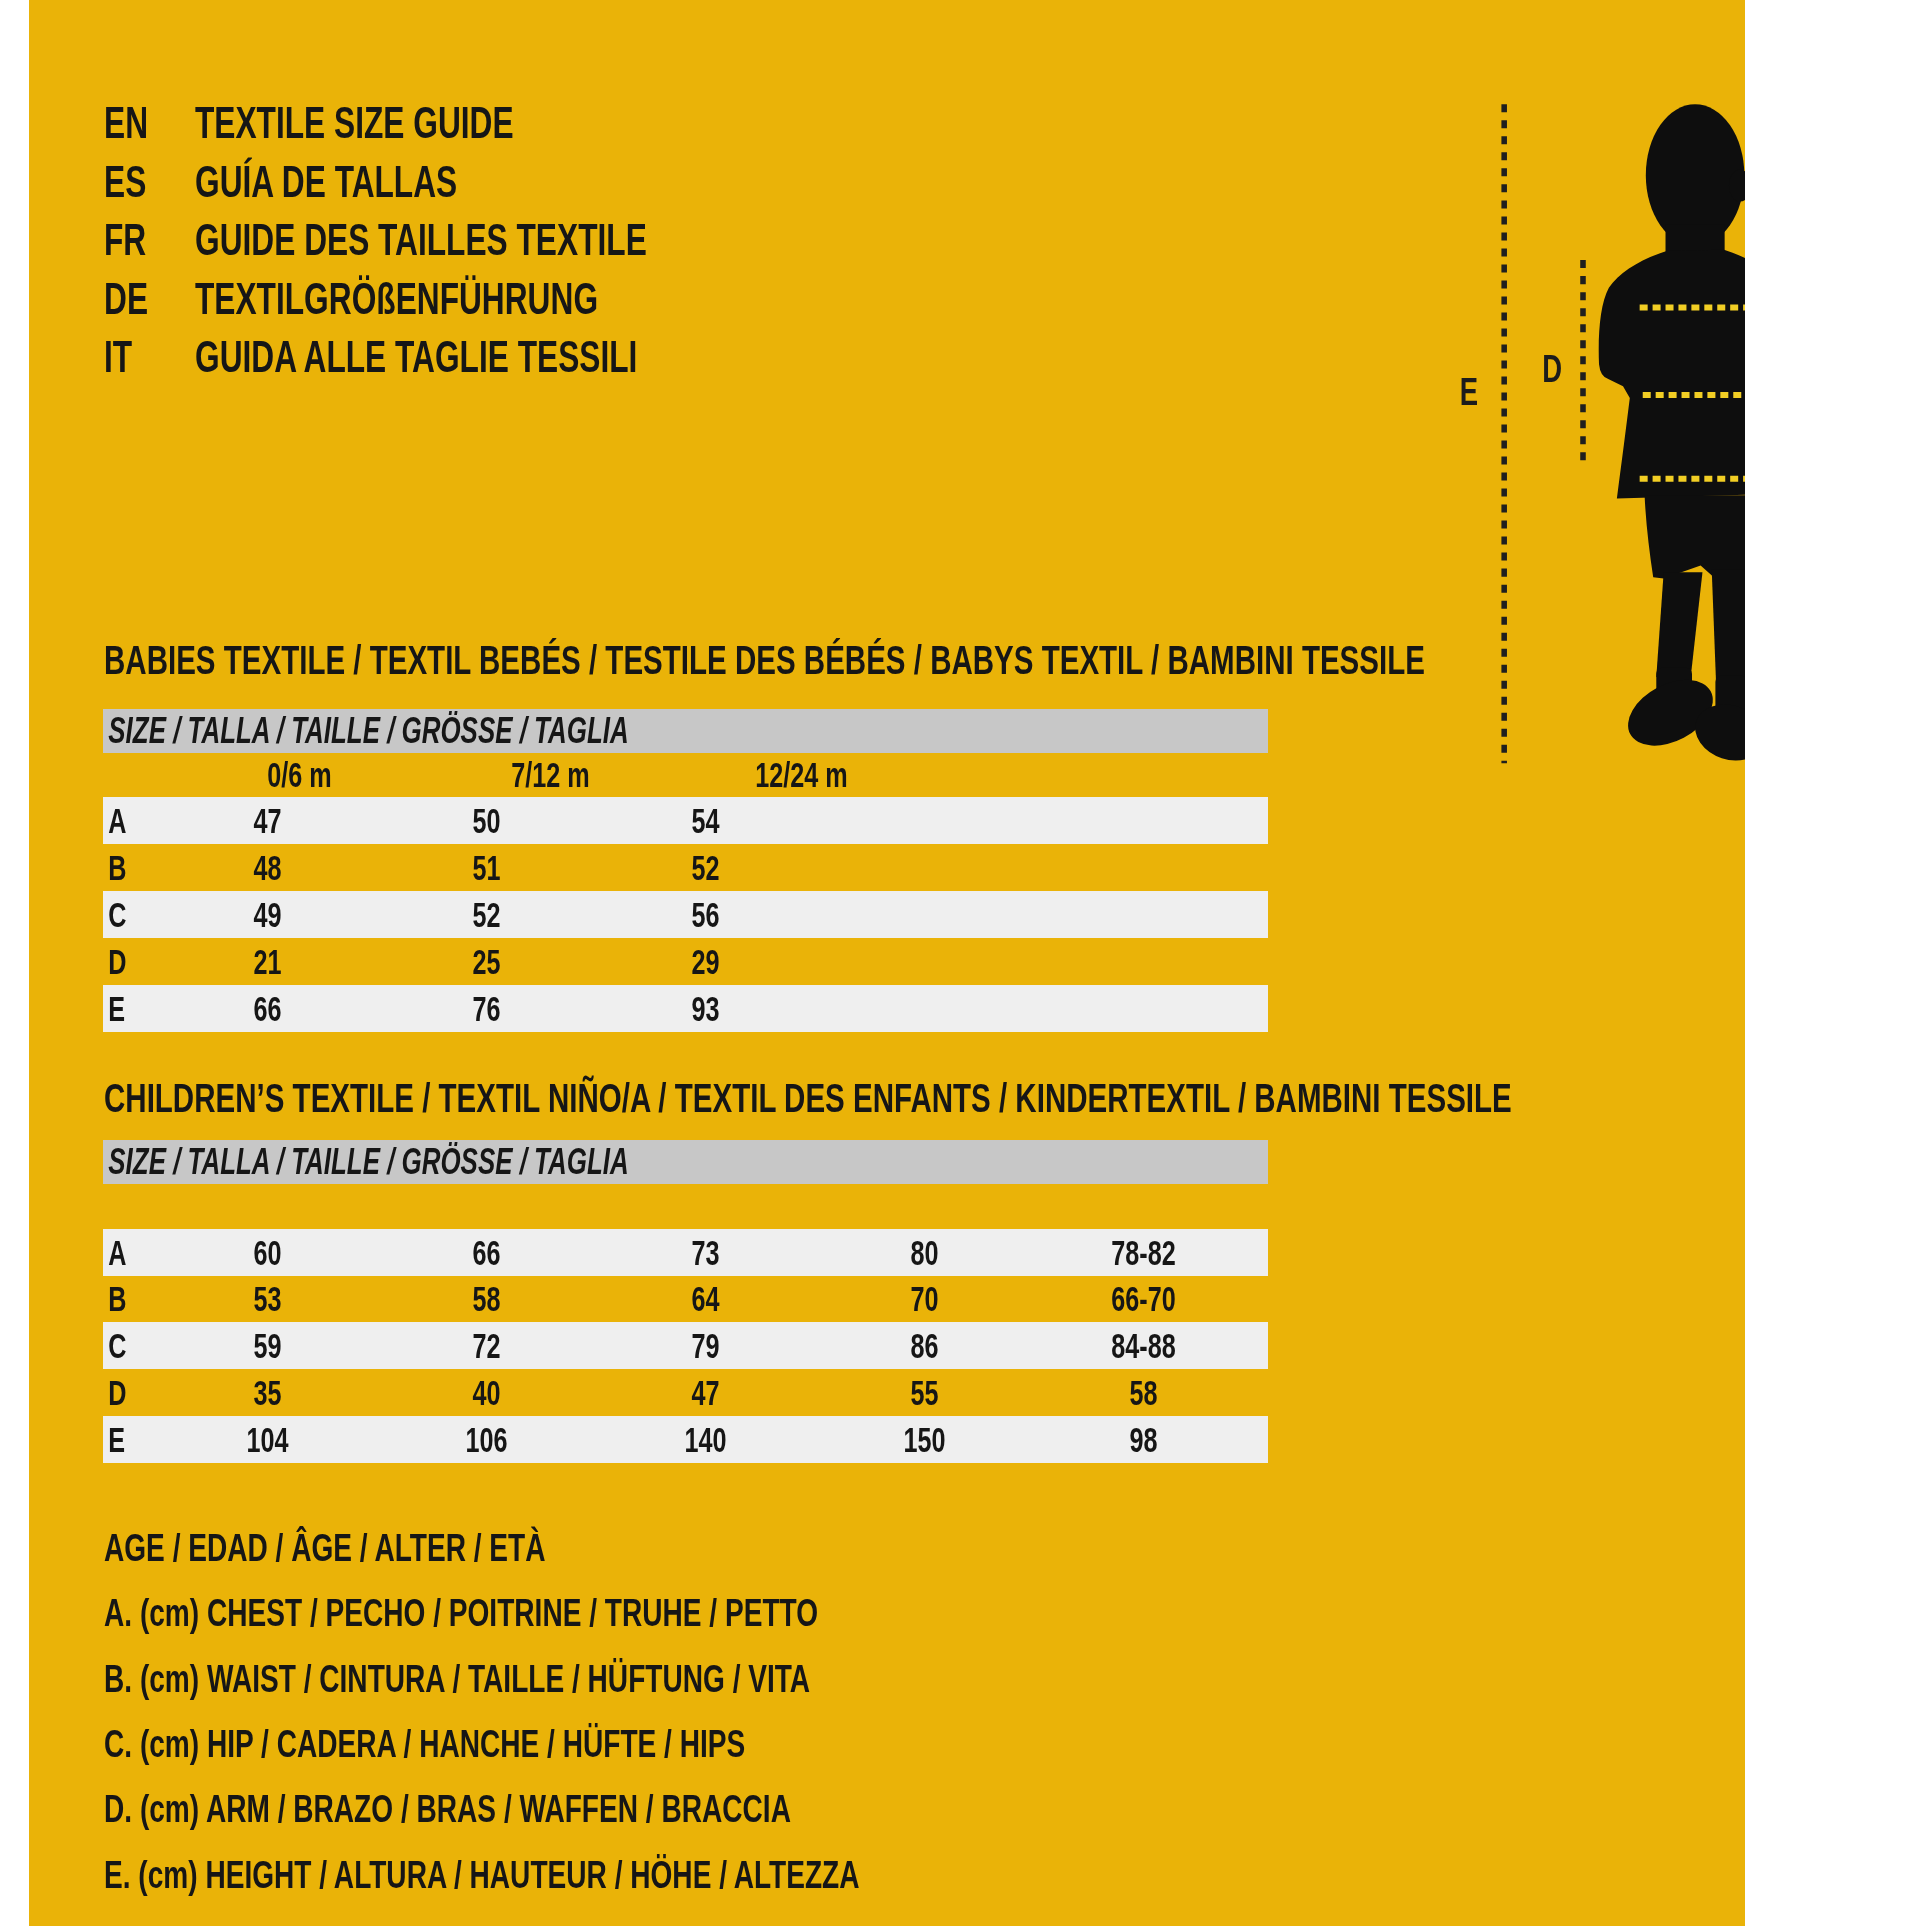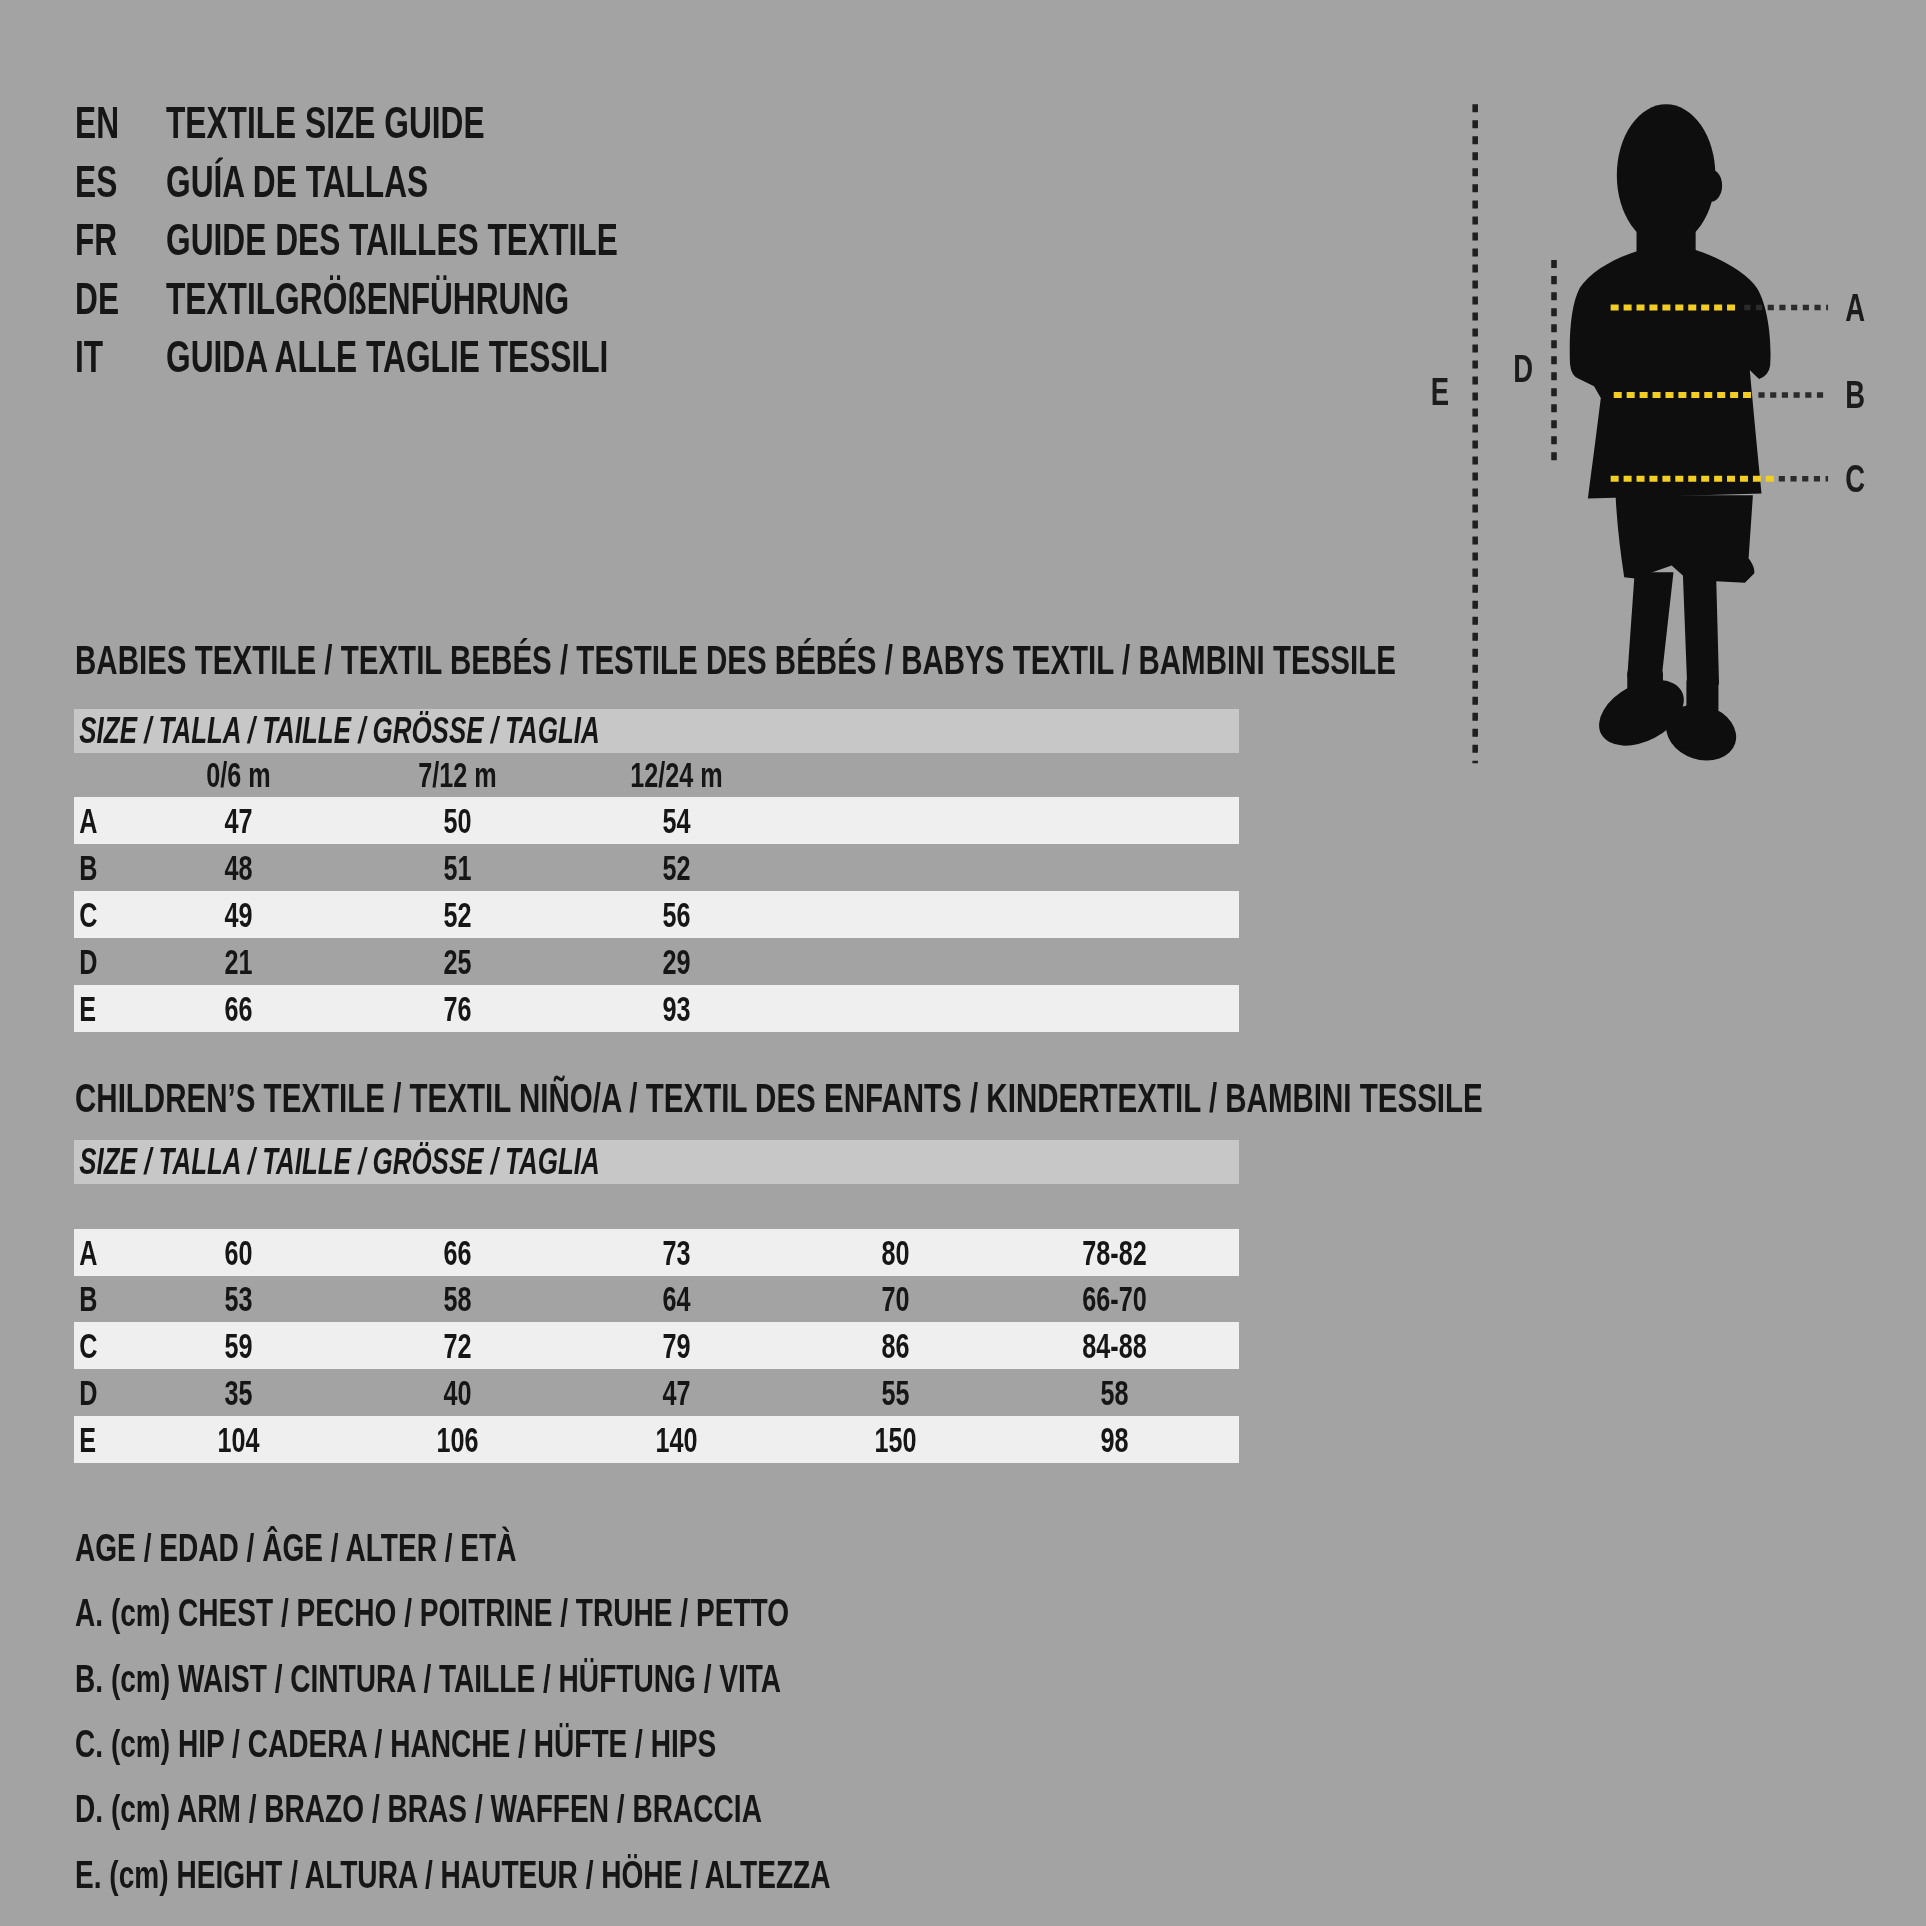--- a/index.html
+++ b/index.html
@@ -1,25 +1,25 @@
 <!DOCTYPE html>
 <html style="font-size:10px"><head>
 <meta charset="utf-8">
 <style>
   html,body{margin:0;padding:0;background:#ffffff;}
-  #canvas{position:relative;width:1926px;height:1926px;background:#a3a3a3;overflow:hidden;
-          font-family:"Liberation Sans","DejaVu Sans",sans-serif;color:#161616;}
+  #canvas{position:relative;width:1716px;height:1926px;background:#eab308;overflow:hidden;
+          font-family:"Liberation Sans","DejaVu Sans",sans-serif;color:#161616;margin-left:29px;}
   .t{position:absolute;font-weight:bold;white-space:nowrap;
      transform:scaleX(0.72);transform-origin:0 50%;color:#161616;}
   .bar{position:absolute;left:74px;width:1165px;height:44px;background:#C7C7C7;font-style:italic;}
   .bar .bt{font-weight:bold;font-size:36px;line-height:44px;padding-left:7.4px;white-space:nowrap;
            transform:scaleX(0.72);transform-origin:0 50%;}
   .row{position:absolute;left:74px;width:1165px;height:47px;display:grid;
        grid-template-columns:55px 219px 219px 219px 219px 219px;align-items:center;font-size:35px;}
-  .row.hdr{height:44px;}
+  .row.hdr{height:44px;gap:32px;}
   .row.shade{background:#EFEFEF;}
   .rl{padding-left:7.4px;font-weight:bold;transform:scaleX(0.72);transform-origin:0 50%;}
   .rv{text-align:center;font-weight:bold;transform:scaleX(0.72);transform-origin:50% 50%;}
   svg text{font-family:"Liberation Sans","DejaVu Sans",sans-serif;font-weight:bold;fill:#1c1c1c;}
 </style>
 </head>
 <body>
 
 <div id="canvas">
 

